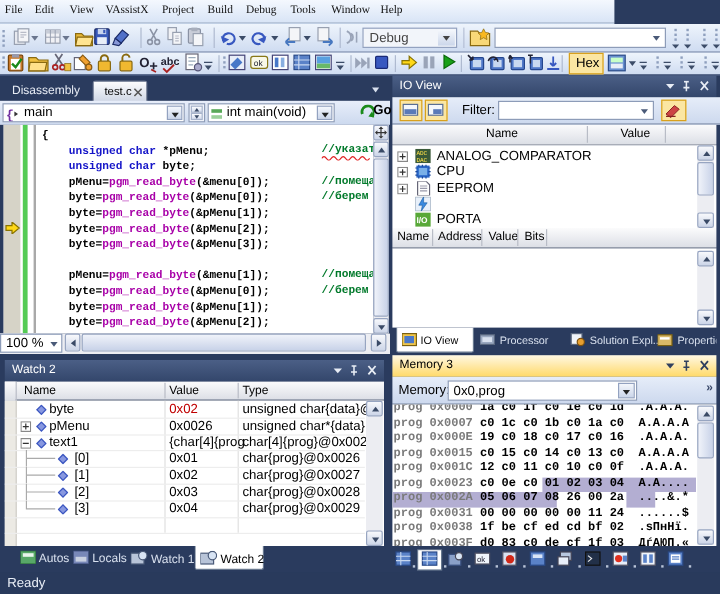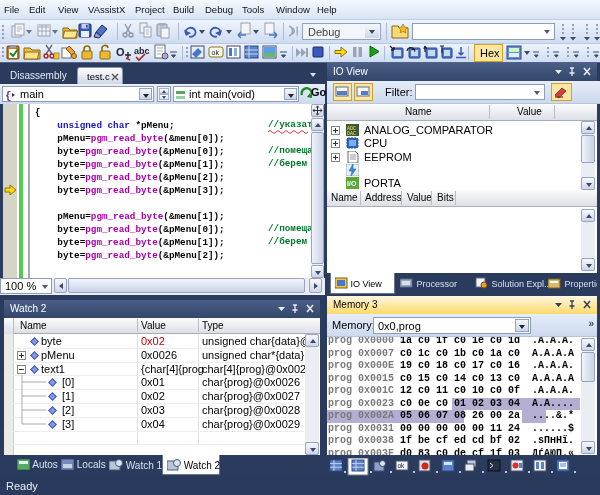--- a/index.html
+++ b/index.html
@@ -1,19 +1,19 @@
 <!DOCTYPE html>
 <html><head>
 <meta charset="utf-8">
 <style>
 * { margin:0; padding:0; box-sizing:border-box; }
 html,body { width:600px; height:495px; overflow:hidden; }
 body { position:relative; background:#2a3b5e; font-family:"Liberation Sans", sans-serif; font-size:11px; color:#000; }
 .abs { position:absolute; }
-.menu { height:20px; left:0; top:0; width:600px; background:linear-gradient(#f4f8fe,#d8e4f6); border-bottom:1px solid #c0cfe4; }
+.menu { height:20px; left:0; top:0; width:512px; background:linear-gradient(#f4f8fe,#d8e4f6); border-bottom:1px solid #c0cfe4;font-family:Liberation Serif, serif; }
 .menu span { position:absolute; top:4px; color:#111; }
 .tb { left:0; width:600px; background:linear-gradient(#eef4fc,#cfdcf1); }
 .tb1 { top:20px; height:24px; border-bottom:1px solid #bac9e0; }
 .tb2 { top:44px; height:19px; border-bottom:1px solid #51648a; }
 .ddarr { width:0; height:0; border-left:3px solid transparent; border-right:3px solid transparent; border-top:4px solid #4a5a78; }
 .tabA { background:linear-gradient(#fdfdfd,#cdd5e4); border:1px solid #8c94a8; border-bottom:none; border-radius:3px 3px 0 0; color:#000; }
 .combo { background:#fff; border:1px solid #8d9cb8; }
 .codearea { background:#fff; font-family:"Liberation Mono", monospace; font-weight:bold; }
 .cl { white-space:pre; height:13px; }
 span { white-space:nowrap; }
@@ -396,21 +396,21 @@
         </div>
     </div>
     <div class="abs" style="left:157px;top:2px;width:14px;height:16px;background:#f0f3fa;border:1px solid #8d9cb8">
       <div class="abs" style="left:1px;top:1px;width:10px;height:6px;background:linear-gradient(#fbfcfe,#d4ddef);border:1px solid #a8b4cc">
           <div class="arrow-u" style="left:2px;top:1px;border-bottom-width:3px;border-left-width:2.5px;border-right-width:2.5px"></div>
         </div>
       <div class="abs" style="left:1px;bottom:1px;width:10px;height:6px;background:linear-gradient(#fbfcfe,#d4ddef);border:1px solid #a8b4cc">
           <div class="arrow-d" style="left:2px;top:1px;border-top-width:3px;border-left-width:2.5px;border-right-width:2.5px"></div>
         </div>
     </div>
-    <div class="abs combo" style="left:173px;top:2px;width:126px;height:16px">
+    <div class="abs combo" style="left:173px;top:2px;width:106px;height:16px">
       <svg style="position:absolute;left:2px;top:3px" width="12" height="10">
           <rect x="0" y="1" width="9" height="3" fill="#58a858"></rect>
           <rect x="0" y="6" width="9" height="3" fill="#9ad09a"></rect>
         </svg>
       <span style="position:absolute;left:15px;top:1px">int main(void)</span>
       <div class="abs" style="right:1px;top:1px;width:13px;height:12px;background:linear-gradient(#f4f7fc,#cbd6ea);border:1px solid #93a2c0">
           <div class="ddarr" style="position:absolute;left:3px;top:5px;border-top-color:#222"></div>
         </div>
     </div>
     <svg style="position:absolute;left:300px;top:3px" width="12" height="14">
@@ -424,20 +424,21 @@
     <div class="abs" style="left:0;top:0;width:3px;height:174px;background:#2a3b5e"></div>
     <div class="abs" style="left:3px;top:0;width:14px;height:174px;background:#d6d3c7"></div>
     <div class="abs" style="left:19px;top:0;width:3.5px;height:174px;background:#55cb55"></div>
     <div class="abs" style="left:28px;top:0;width:1.5px;height:174px;background:#a9a9a9"></div>
     <svg style="position:absolute;left:4px;top:81px" width="13" height="10">
         <path d="M1 3 h5 v-3 l6 5 -6 5 v-3 h-5 z" fill="#ffd817" stroke="#8a7400" stroke-width="1"></path>
       </svg>
     <div class="abs" style="left:35px;top:2px;font-size:9.3px;line-height:13px" id="code">
         <div class="cl">{</div>
         <div class="cl">    <span class="kw">unsigned char</span> *pMenu;</div>
+        <div class="cl">    <span class="kw">unsigned char</span> byte;</div>
         <div class="cl">    pMenu=<span class="fn">pgm_read_byte</span>(&amp;menu[0]);</div>
         <div class="cl">    byte=<span class="fn">pgm_read_byte</span>(&amp;pMenu[0]);</div>
         <div class="cl">    byte=<span class="fn">pgm_read_byte</span>(&amp;pMenu[1]);</div>
         <div class="cl">    byte=<span class="fn">pgm_read_byte</span>(&amp;pMenu[2]);</div>
         <div class="cl">    byte=<span class="fn">pgm_read_byte</span>(&amp;pMenu[3]);</div>
         <div class="cl">&nbsp;</div>
         <div class="cl">    pMenu=<span class="fn">pgm_read_byte</span>(&amp;menu[1]);</div>
         <div class="cl">    byte=<span class="fn">pgm_read_byte</span>(&amp;pMenu[0]);</div>
         <div class="cl">    byte=<span class="fn">pgm_read_byte</span>(&amp;pMenu[1]);</div>
         <div class="cl">    byte=<span class="fn">pgm_read_byte</span>(&amp;pMenu[2]);</div>

